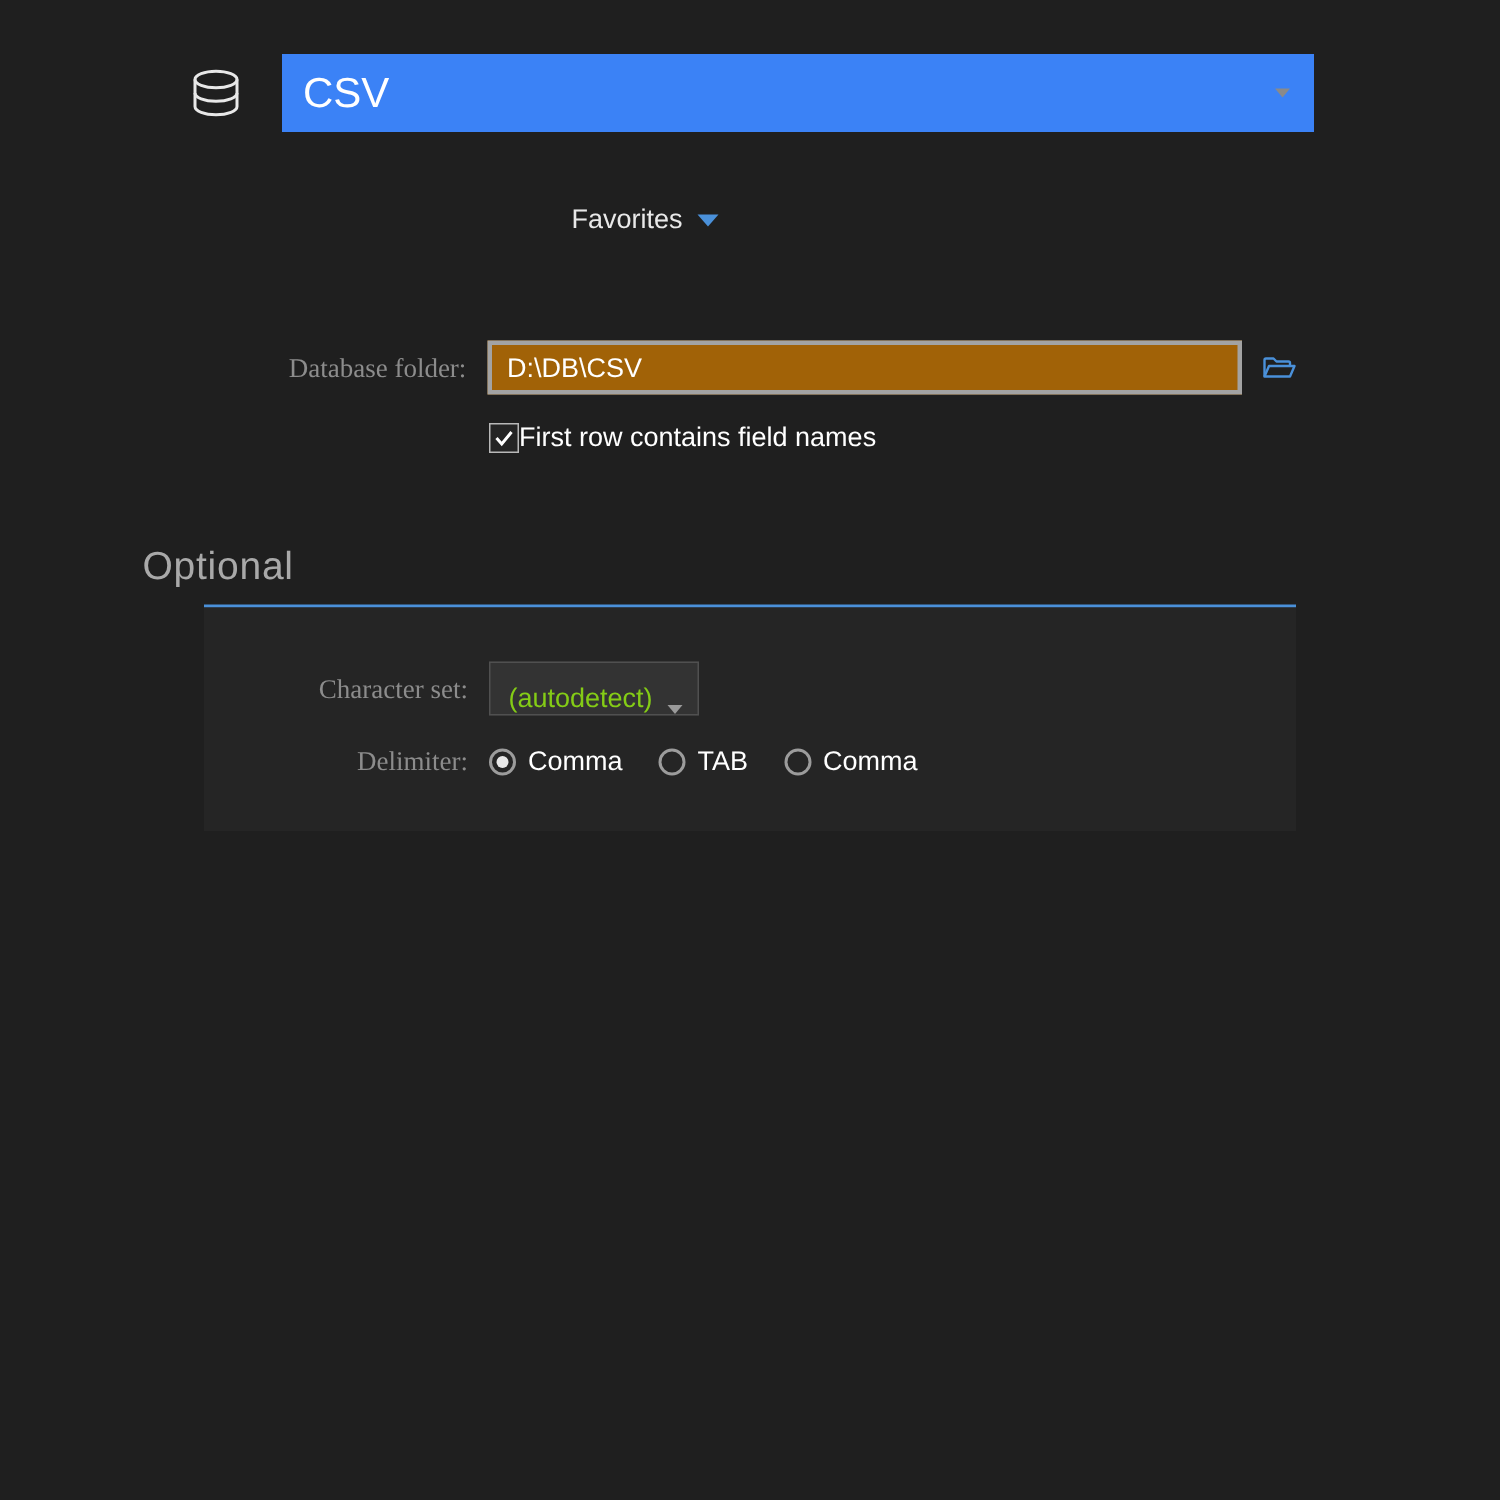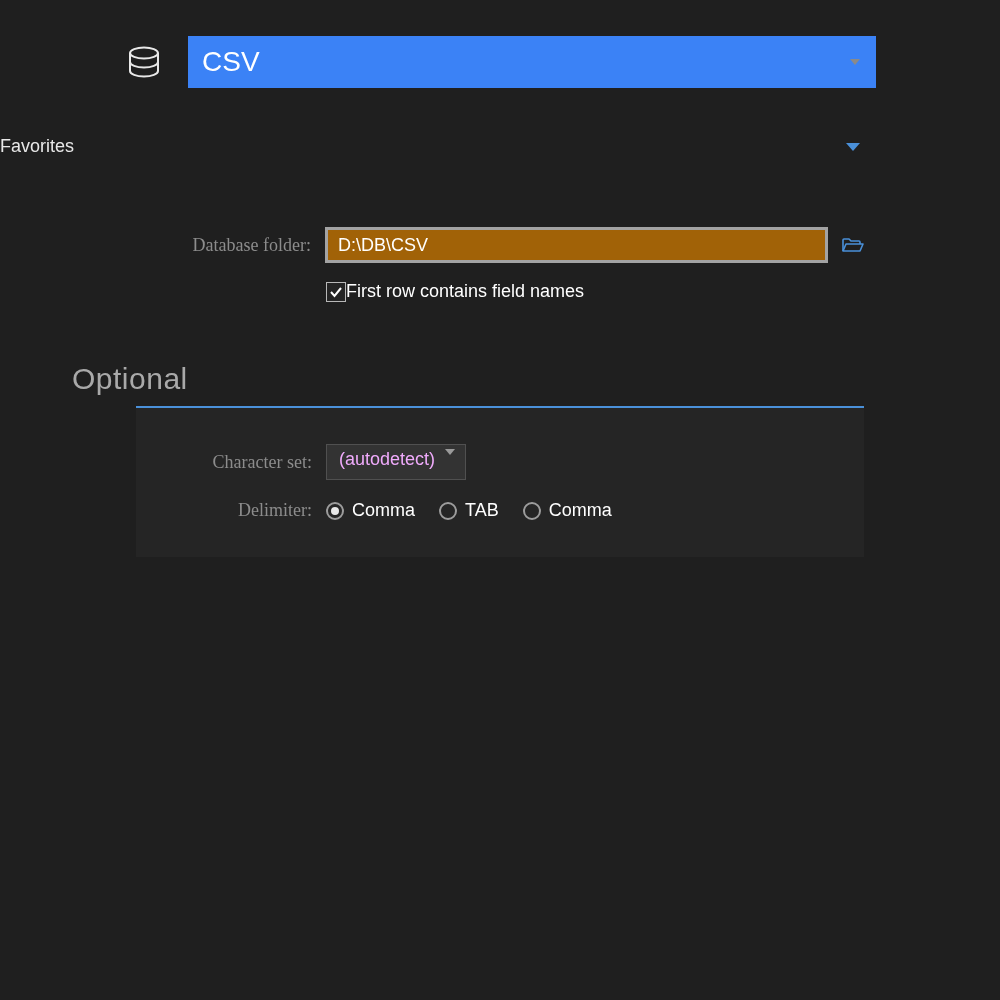--- a/index.html
+++ b/index.html
@@ -47,21 +47,21 @@
     border-left: 5px solid transparent;
     border-right: 5px solid transparent;
     border-top: 6px solid #8a8a8a;
   }
 
   
   .favorites-row {
     margin-top: 48px;
     padding-right: 140px;
     display: flex;
-    justify-content: space-between;
+    justify-content: center;
     align-items: center;
     gap: 10px;
     color: #e8e8e8;
     font-size: 18px;
   }
   .favorites-row .tri {
     width: 0; height: 0;
     border-left: 7px solid transparent;
     border-right: 7px solid transparent;
     border-top: 8px solid #4a90d9;
@@ -118,46 +118,46 @@
     display: inline-flex;
     align-items: center;
     justify-content: center;
     cursor: pointer;
   }
   .checkbox svg { display:block; }
 
   
   .section-title {
     margin-top: 60px;
-    margin-left: 72px;
-    font-size: 30px;
+    margin-left: 95px;
+    font-size: 26px;
     font-weight: 300;
     color: #a9a9a9;
     letter-spacing: 0.5px;
   }
   .section-divider {
     margin: 10px 136px 0 136px;
     height: 2px;
     background: #4a90d9;
   }
   .section-body {
     margin: 0 136px;
     background: #252525;
     padding: 36px 0 36px 0;
   }
   .section-body .form-row { margin-bottom: 20px; }
   .section-body .form-row:last-child { margin-bottom: 0; }
 
   .dropdown {
     display: inline-flex;
-    align-items: flex-start;
+    align-items: flex-end;
     height: 36px;
     background: #333333;
     border: 1px solid #505050;
-    color: #f0abfc;
+    color: #84cc16;
     padding: 4px 10px 0 12px;
     font-size: 18px;
     cursor: pointer;
     gap: 10px;
   }
   .dropdown .caret {
     width: 0; height: 0;
     border-left: 5px solid transparent;
     border-right: 5px solid transparent;
     border-top: 6px solid #9a9a9a;

